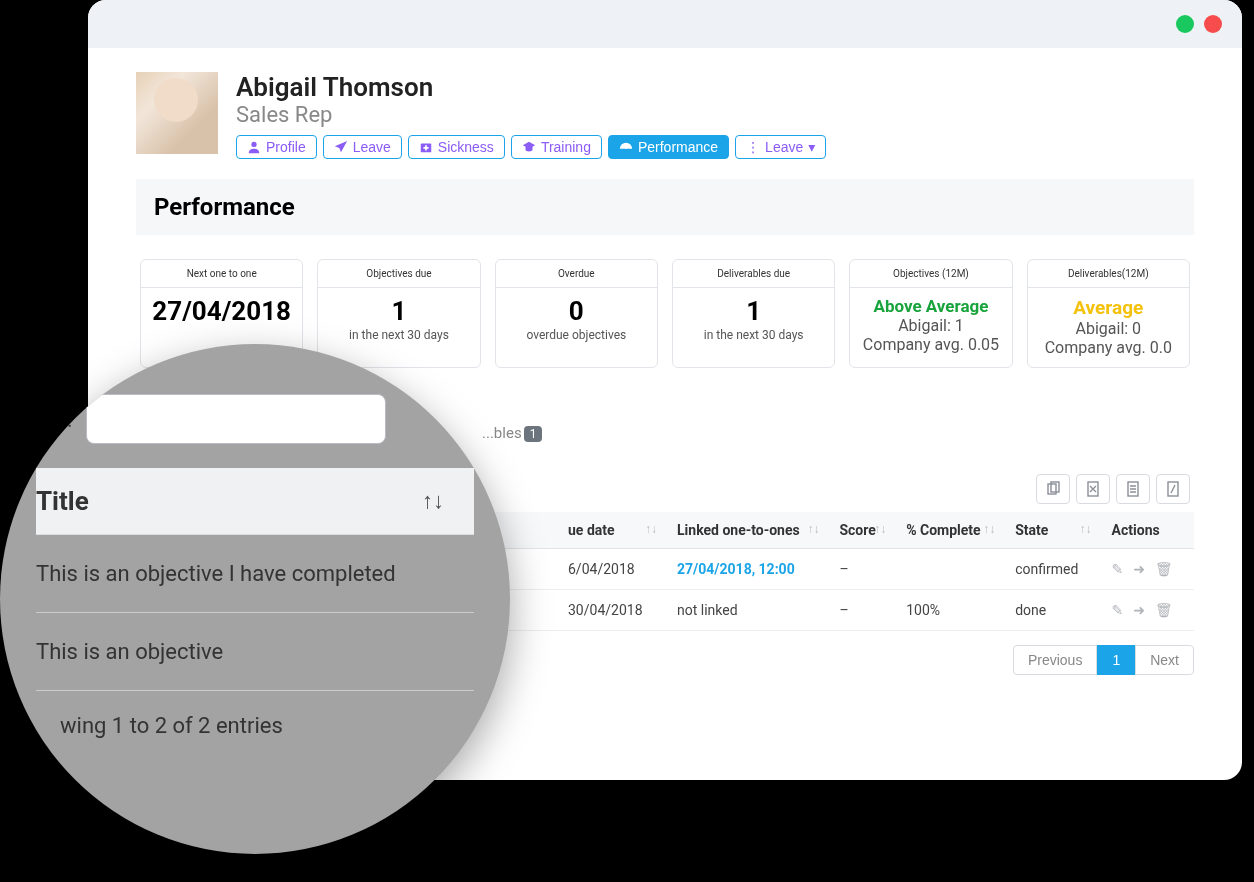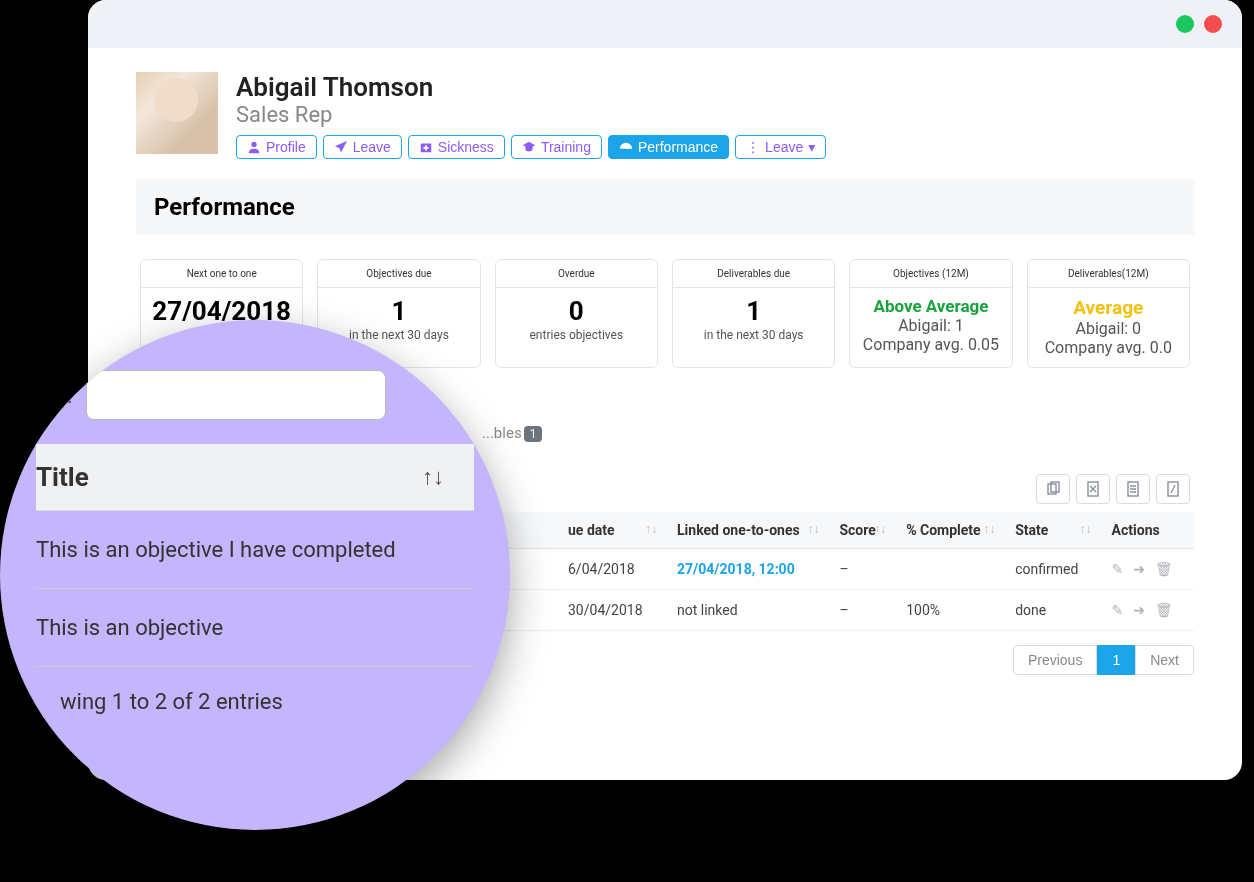--- a/index.html
+++ b/index.html
@@ -107,24 +107,24 @@
 .page-btn {
   border:1px solid #d8dbe0; padding:6px 14px; font-size:14px; color:#888; background:#fff; cursor:pointer;
 }
 .page-btn.active { background:#1ba5e8; color:#fff; border-color:#1ba5e8; }
 .page-btn:first-child { border-radius:4px 0 0 4px; }
 .page-btn:last-child { border-radius:0 4px 4px 0; }
 
 
 .zoom {
   position:absolute;
-  left:0px; top:320px;
+  left:0px; top:344px;
   width:510px; height:510px;
   border-radius:50%;
-  background:#c4b5fd;
+  background:#a3a3a3;
   box-shadow:0 14px 40px rgba(0,0,0,0.35);
   overflow:hidden;
   display:flex; flex-direction:column;
 }
 .zoom-inner { padding:50px 36px 0 36px; }
 .z-search-row { display:flex; align-items:center; gap:14px; margin-bottom:24px; }
 .z-search-label { font-size:22px; color:#444; }
 .z-search-input {
   flex:1; height:50px; max-width:300px;
   border:1px solid #b8bcc2; border-radius:8px;
@@ -212,21 +212,21 @@
         <div class="big">27/04/2018</div>
       </div>
       <div class="card">
         <div class="hdr">Objectives due</div>
         <div class="big">1</div>
         <div class="sub">in the next 30 days</div>
       </div>
       <div class="card">
         <div class="hdr">Overdue</div>
         <div class="big">0</div>
-        <div class="sub">entries objectives</div>
+        <div class="sub">overdue objectives</div>
       </div>
       <div class="card">
         <div class="hdr">Deliverables due</div>
         <div class="big">1</div>
         <div class="sub">in the next 30 days</div>
       </div>
       <div class="card">
         <div class="hdr">Objectives (12M)</div>
         <div class="rating-above">Above Average</div>
         <div class="mini">Abigail: 1</div>

